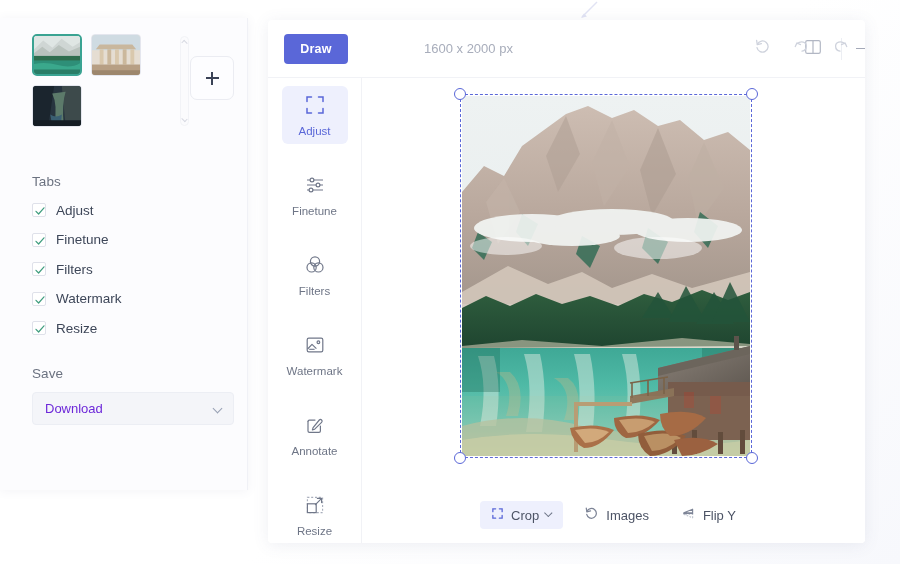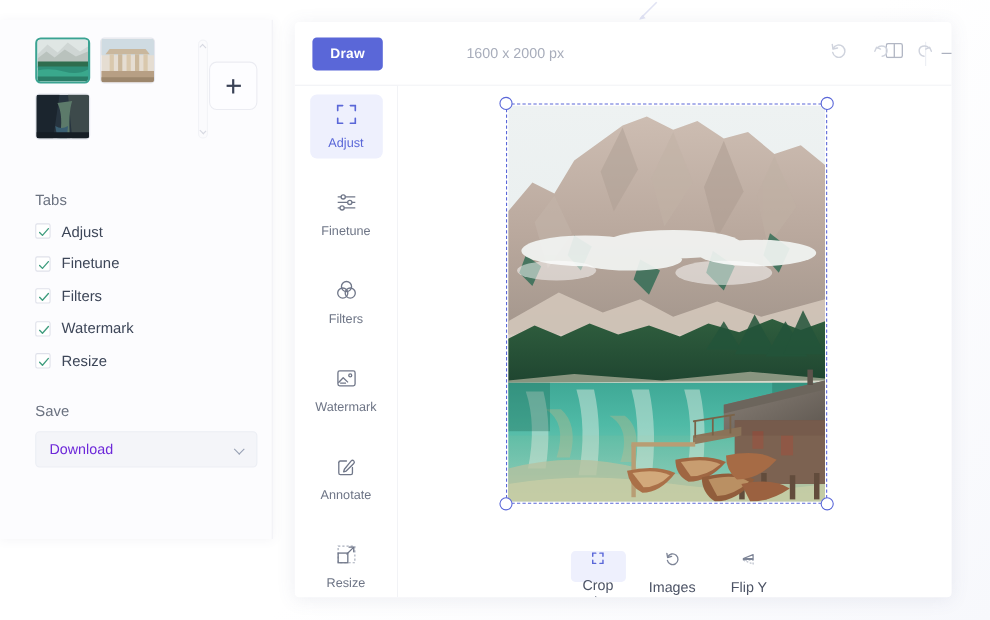--- a/index.html
+++ b/index.html
@@ -271,21 +271,20 @@
     left: 0; right: 0; bottom: 14px;
     display: flex; align-items: center; justify-content: center;
     gap: 10px;
   }
   .btool {
     display: flex; align-items: center; gap: 7px;
     height: 28px; padding: 0 11px;
     border-radius: 4px;
     font-size: 13px; color: #4c5365;
     cursor: pointer;
-    flex-direction: column;
   }
   .btool.active { background: #eef0fd; color: #4c5365; }
   .btool .caret {
     width: 6px; height: 6px;
     border-right: 1.3px solid #6b7385;
     border-bottom: 1.3px solid #6b7385;
     transform: rotate(45deg) translate(-2px,-1px);
   }
 </style>
 </head>

